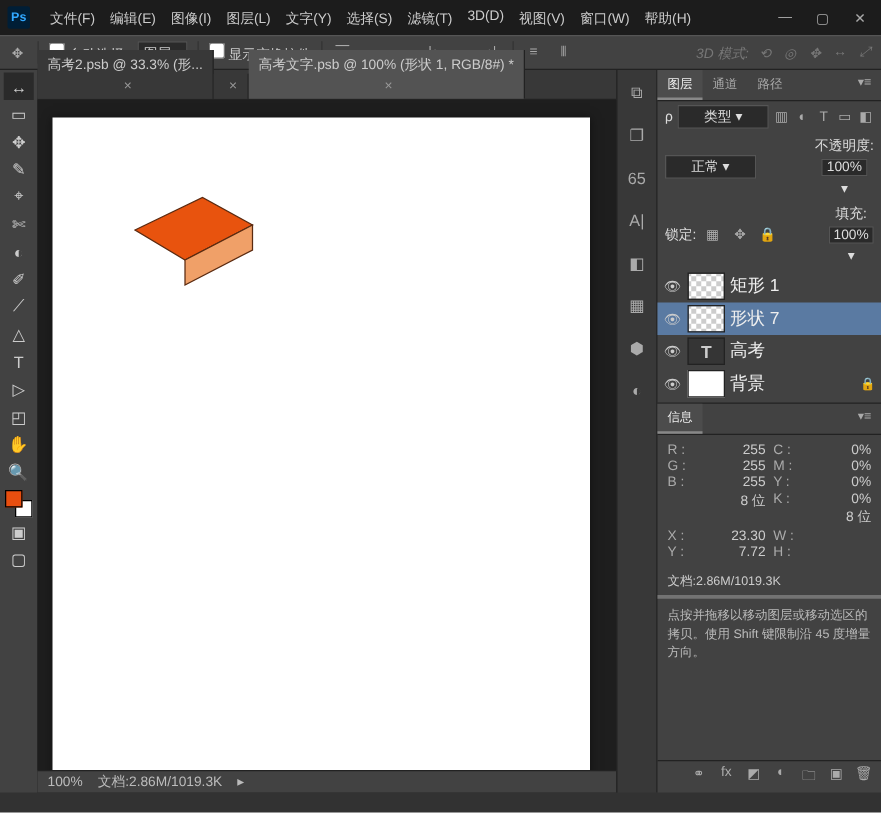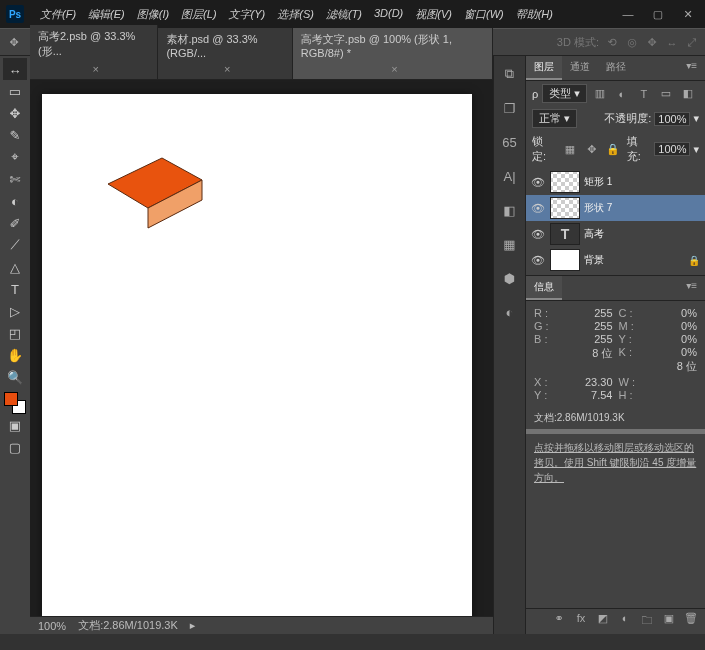--- a/index.html
+++ b/index.html
@@ -1,20 +1,20 @@
 <!DOCTYPE html>
 <html><head>
 <meta charset="utf-8">
 <style>
   * { margin:0; padding:0; box-sizing:border-box; font-family:"Microsoft YaHei",Tahoma,sans-serif; font-size:11px; user-select:none; }
   body { background:#323232; color:#ddd; width:705px; height:650px; overflow:hidden; position:relative; }
   .titlebar { height:28px; background:#1c1c1c; display:flex; align-items:center; padding:0 6px; gap:12px; }
   .ps-logo { width:18px; height:18px; background:#001e36; color:#31a8ff; font-weight:bold; font-size:10px; display:flex; align-items:center; justify-content:center; border-radius:2px; }
   .menu { display:flex; gap:4px; color:#ccc; }
-  .menu span { padding:2px 4px; cursor:default;font-style:italic; }
+  .menu span { padding:2px 4px; cursor:default; }
   .win-ctrls { margin-left:auto; display:flex; gap:8px; color:#aaa; font-size:12px; }
   .win-ctrls span { width:22px; text-align:center; }
   .optbar { height:28px; background:#424242; border-top:1px solid #555; border-bottom:1px solid #222; display:flex; align-items:center; padding:0 6px; gap:8px; color:#ccc; }
   .optbar .sep { width:1px; height:18px; background:#333; }
   .optbar input[type=checkbox] { margin-right:3px; }
   .optbar .sel { background:#2a2a2a; border:1px solid #555; padding:1px 4px; font-size:10px; }
   .icon-small { width:16px; height:16px; display:inline-flex; align-items:center; justify-content:center; color:#aaa; }
   .main { display:flex; height:calc(100% - 72px); }
   .toolcol { width:30px; background:#424242; display:flex; flex-direction:column; align-items:center; padding:2px 0; gap:0; }
   .tool { width:24px; height:22px; display:flex; align-items:center; justify-content:center; color:#ccc; font-size:13px; position:relative; }
@@ -32,42 +32,42 @@
   .shape3d { position:absolute; left:58px; top:60px; width:110px; height:90px; }
   .statusbar { height:18px; background:#424242; display:flex; align-items:center; padding:0 8px; gap:12px; font-size:10px; color:#bbb; border-top:1px solid #222;}
   .rail { width:32px; background:#383838; display:flex; flex-direction:column; align-items:center; gap:10px; padding-top:6px; border-left:1px solid #222; }
   .rail .ri { width:24px; height:24px; display:flex; align-items:center; justify-content:center; color:#aaa; font-size:13px; }
   .panels { width:180px; background:#424242; display:flex; flex-direction:column; border-left:1px solid #222; }
   .panel-tabs { display:flex; border-bottom:1px solid #222; }
   .ptab { padding:4px 8px; color:#aaa; font-size:10px; }
   .ptab.active { color:#eee; background:#4c4c4c; border-bottom:2px solid #888; }
   .ptab-spacer { flex:1; }
   .panel-row { display:flex; align-items:center; padding:3px 6px; gap:4px; font-size:10px; }
-  .panel-row .sel { background:#2a2a2a; border:1px solid #555; padding:1px 6px; flex:0 0 auto; }
+  .panel-row .sel { background:#2a2a2a; border:1px solid #555; padding:1px 20px; flex:0 0 auto; }
   .panel-row .mini { width:18px; height:14px; display:inline-flex; align-items:center; justify-content:center; color:#aaa; }
-  .opacity { margin-left:auto; display:flex; align-items:center; gap:3px; }
+  .opacity { margin-left:auto; display:flex; align-items:center; gap:3px;flex-direction:column; }
   .numbox { background:#2a2a2a; border:1px solid #555; padding:0 3px; }
   .layers { flex:0 0 auto; padding:2px 0; }
   .layer { display:flex; align-items:center; padding:2px 4px; gap:4px; height:26px; }
   .layer.selected { background:#5a7aa2; }
   .eye { width:16px; text-align:center; color:#ccc; }
   .thumb { width:30px; height:22px; background:#eee; border:1px solid #222; position:relative; }
   .thumb.checker { background:repeating-conic-gradient(#ccc 0% 25%,#fff 0% 50%) 50%/8px 8px; }
   .thumb.text { background:#353535; color:#ccc; display:flex; align-items:center; justify-content:center; font-size:14px; font-weight:bold; border:1px solid #222;}
-  .lname { color:#eee; font-size:10px; }
+  .lname { color:#eee; font-size:14px; }
   .layer .lock { margin-left:auto; color:#ccc; font-size:10px; }
   .panel-footer { display:flex; gap:6px; padding:3px 6px; border-top:1px solid #222; color:#aaa; justify-content:flex-end; }
   .panel-footer span { width:16px; text-align:center; font-size:11px;}
   .info-panel { flex:1; display:flex; flex-direction:column; border-top:1px solid #222; }
   .info-body { padding:6px 8px; font-size:10px; color:#ccc; display:grid; grid-template-columns:1fr 1fr; row-gap:2px; column-gap:6px;}
   .info-body .lbl { color:#aaa; }
   .info-body .col { display:flex; flex-direction:column; gap:1px;}
   .info-line { display:flex; justify-content:space-between; }
-  .info-hint { padding:6px 8px; color:#bbb; font-size:10px; line-height:1.5; border-top:5px solid #737373;text-decoration:underline; }
-  .threed { color:#777; margin-left:auto; display:flex; align-items:center; gap:6px; font-size:10px;}
+  .info-hint { padding:6px 8px; color:#bbb; font-size:10px; line-height:1.5; border-top:3px solid #737373; }
+  .threed { color:#777; margin-left:auto; display:flex; align-items:center; gap:6px; font-size:10px;font-style:italic;}
   .threed .ic { width:14px; text-align:center; }
 </style>
 </head>
 <body>
 
 <div class="titlebar">
   <div class="ps-logo">Ps</div>
   <div class="menu">
     <span>文件(F)</span>
     <span>编辑(E)</span>
@@ -141,21 +141,20 @@
     <div class="tool">▢</div>
   </div>
 
   <div class="center">
     <div class="tabs">
       <div class="tab">
           <span>高考2.psb @ 33.3% (形...</span>
           <span class="x">×</span>
         </div>
       <div class="tab">
-          <span>素材.psd @ 33.3%(RGB/...</span>
           <span class="x">×</span>
         </div>
       <div class="tab active">
           <span>高考文字.psb @ 100% (形状 1, RGB/8#) *</span>
           <span class="x">×</span>
         </div>
     </div>
     <div class="canvas-area">
       <div class="canvas">
         <svg class="shape3d" viewBox="0 0 110 90">
@@ -293,21 +292,21 @@
               <span>8 位</span>
             </div>
         </div>
         <div class="col">
           <div class="info-line">
               <span class="lbl">X :</span>
               <span>23.30</span>
             </div>
           <div class="info-line">
               <span class="lbl">Y :</span>
-              <span>7.54</span>
+              <span>7.72</span>
             </div>
         </div>
         <div class="col">
           <div class="info-line">
               <span class="lbl">W :</span>
               <span></span>
             </div>
           <div class="info-line">
               <span class="lbl">H :</span>
               <span></span>

